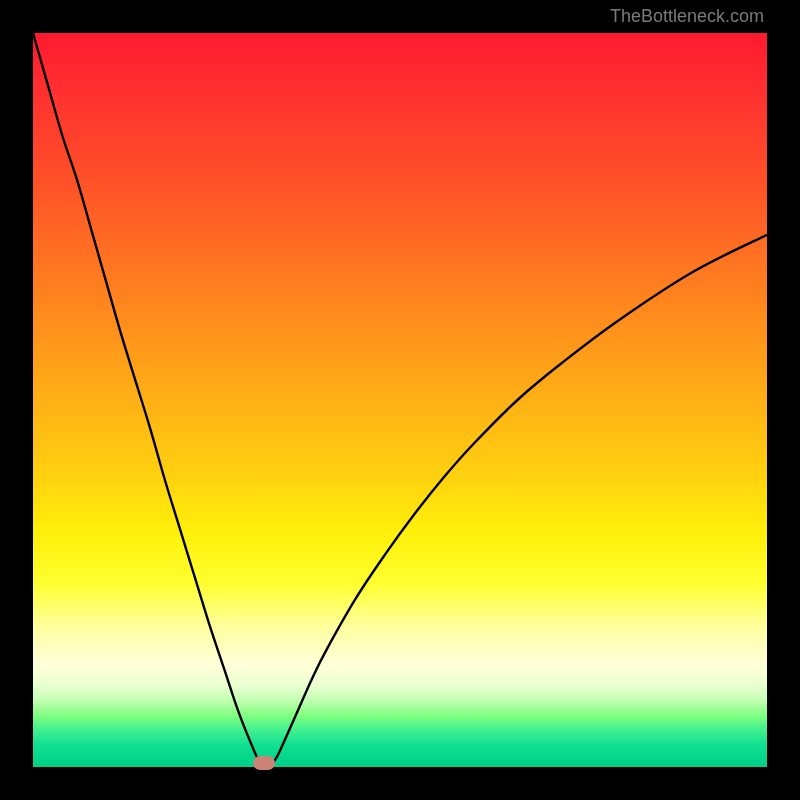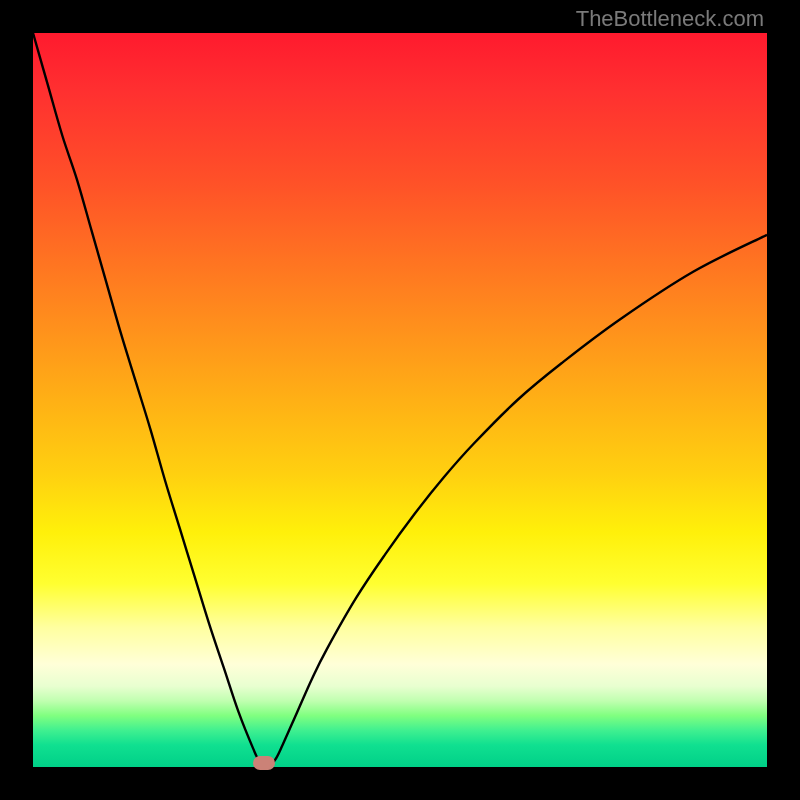--- a/index.html
+++ b/index.html
@@ -35,21 +35,21 @@
       #40f090 95%,
       #10e090 97%,
       #00d088 100%
     );
   }
   .attrib {
     position: absolute;
     top: 6px;
     right: 36px;
     color: #7a7a7a;
-    font-size: 22px;
+    font-size: 18px;
     font-weight: 500;
     z-index: 10;
   }
   .curve {
     position: absolute;
     left: 0;
     top: 0;
     width: 734px;
     height: 734px;
     z-index: 5;

